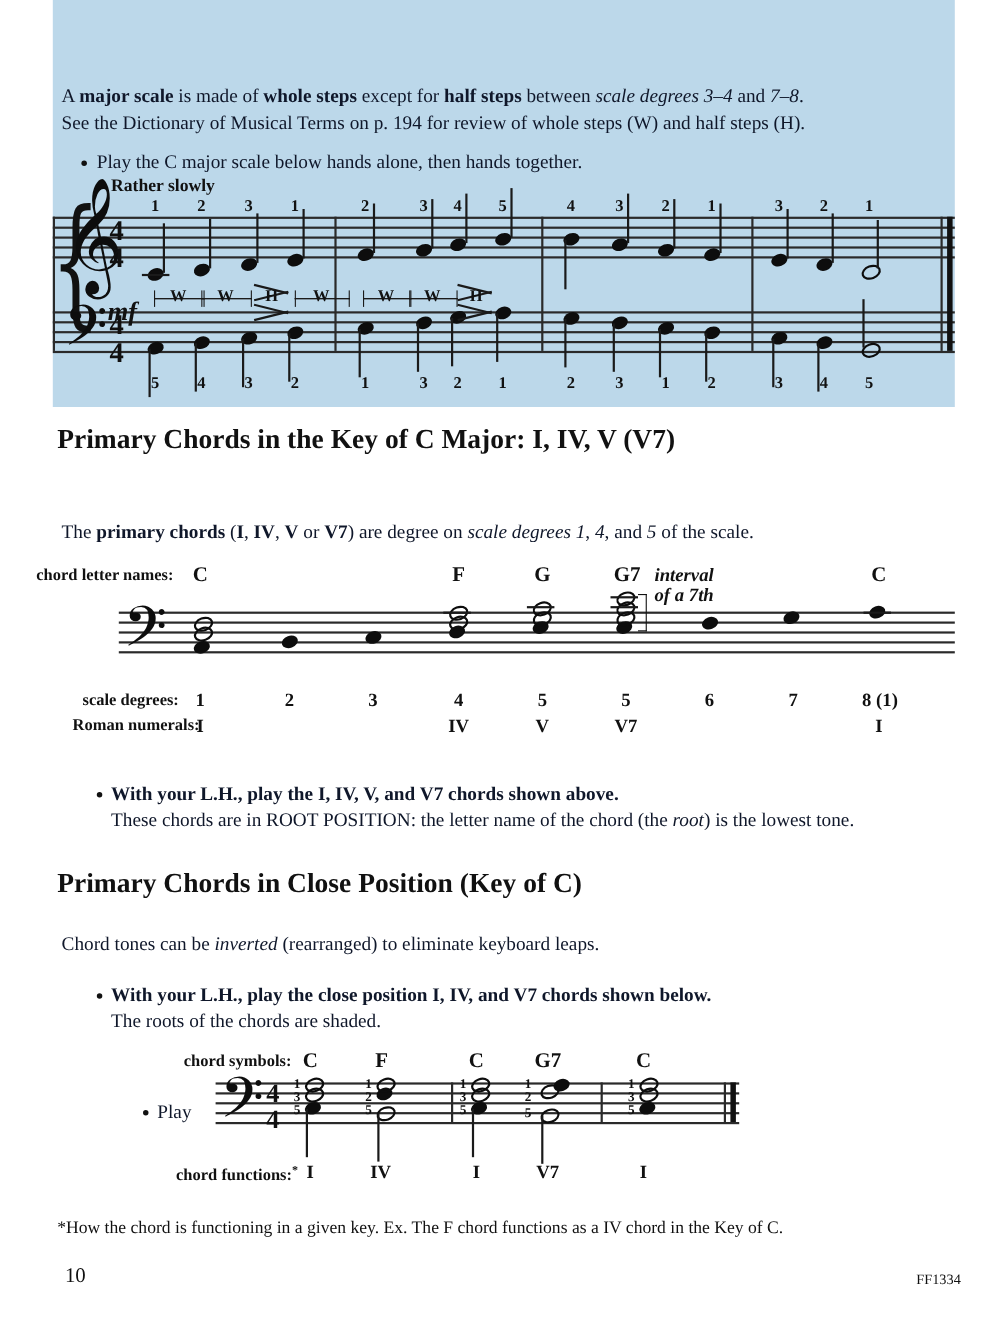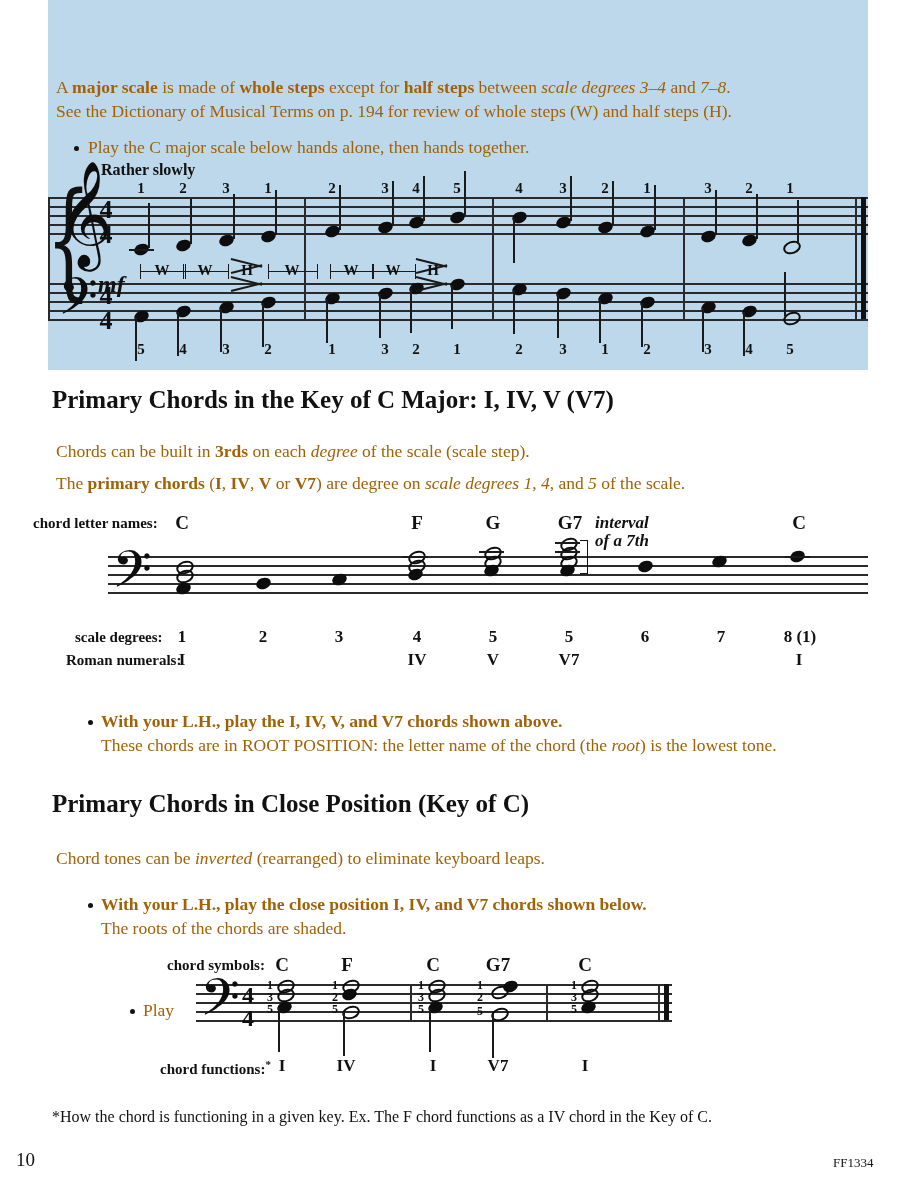--- a/index.html
+++ b/index.html
@@ -39,21 +39,21 @@
     font-family: "Liberation Serif", "DejaVu Serif", serif;
     font-weight: bold;
     font-size: 25px;
     color: #111;
     white-space: nowrap;
   }
   .body-text {
     position: absolute;
     font-size: 17.5px;
     line-height: 24px;
-    color: #a16207;
+    color: #0f172a;
     white-space: nowrap;
     font-family: Liberation Serif, serif;
   }
   .body-text.bold { font-weight: bold; }
   .small-lab {
     position: absolute;
     font-size: 15px;
     font-weight: bold;
     white-space: nowrap;
   }
@@ -203,20 +203,21 @@
   }
   .ibracket {
     position: absolute;
     border: 1.8px solid #111;
     border-left: none;
     width: 7px;
   }
   .footer-num {
     position: absolute;
     font-size: 19px;
+    margin-left: 43px;
   }
   .footer-code {
     position: absolute;
     font-size: 13px;
   }
   .footnote {
     position: absolute;
     font-size: 16px;
     white-space: nowrap;
   }
@@ -423,23 +424,20 @@
   <div class="fing" style="left:504px; top:341px; width:30px;">2</div>
   <div class="fing" style="left:548px; top:341px; width:30px;">3</div>
   <div class="fing" style="left:590px; top:341px; width:30px;">1</div>
   <div class="fing" style="left:632px; top:341px; width:30px;">2</div>
   <div class="fing" style="left:693px; top:341px; width:30px;">3</div>
   <div class="fing" style="left:734px; top:341px; width:30px;">4</div>
   <div class="fing" style="left:775px; top:341px; width:30px;">5</div>
 
   <div class="h2" style="left:52px; top:386px;">Primary Chords in the Key of C Major: I, IV, V (V7)</div>
 
-  <div class="body-text" style="left:56px; top:439px;">
-    <span>Chords can be built in </span><b>3rds</b><span> on each </span><i>degree</i><span> of the scale (scale step).</span>
-  </div>
 
   <div class="body-text" style="left:56px; top:471px;">
     <span>The </span><b>primary chords</b><span> (</span><b>I</b><span>, </span><b>IV</b><span>, </span><b>V</b><span> or </span><b>V7</b><span>) are degree on </span><i>scale degrees 1</i><span>, </span><i>4</i><span>, and </span><i>5</i><span> of the scale.</span>
   </div>
 
   <div class="small-lab" style="left:33px; top:515px;">chord letter names:</div>
 
   <div class="chordlab" style="left:165px; top:512px; width:34px;">C</div>
   <div class="chordlab" style="left:400px; top:512px; width:34px;">F</div>
   <div class="chordlab" style="left:476px; top:512px; width:34px;">G</div>

